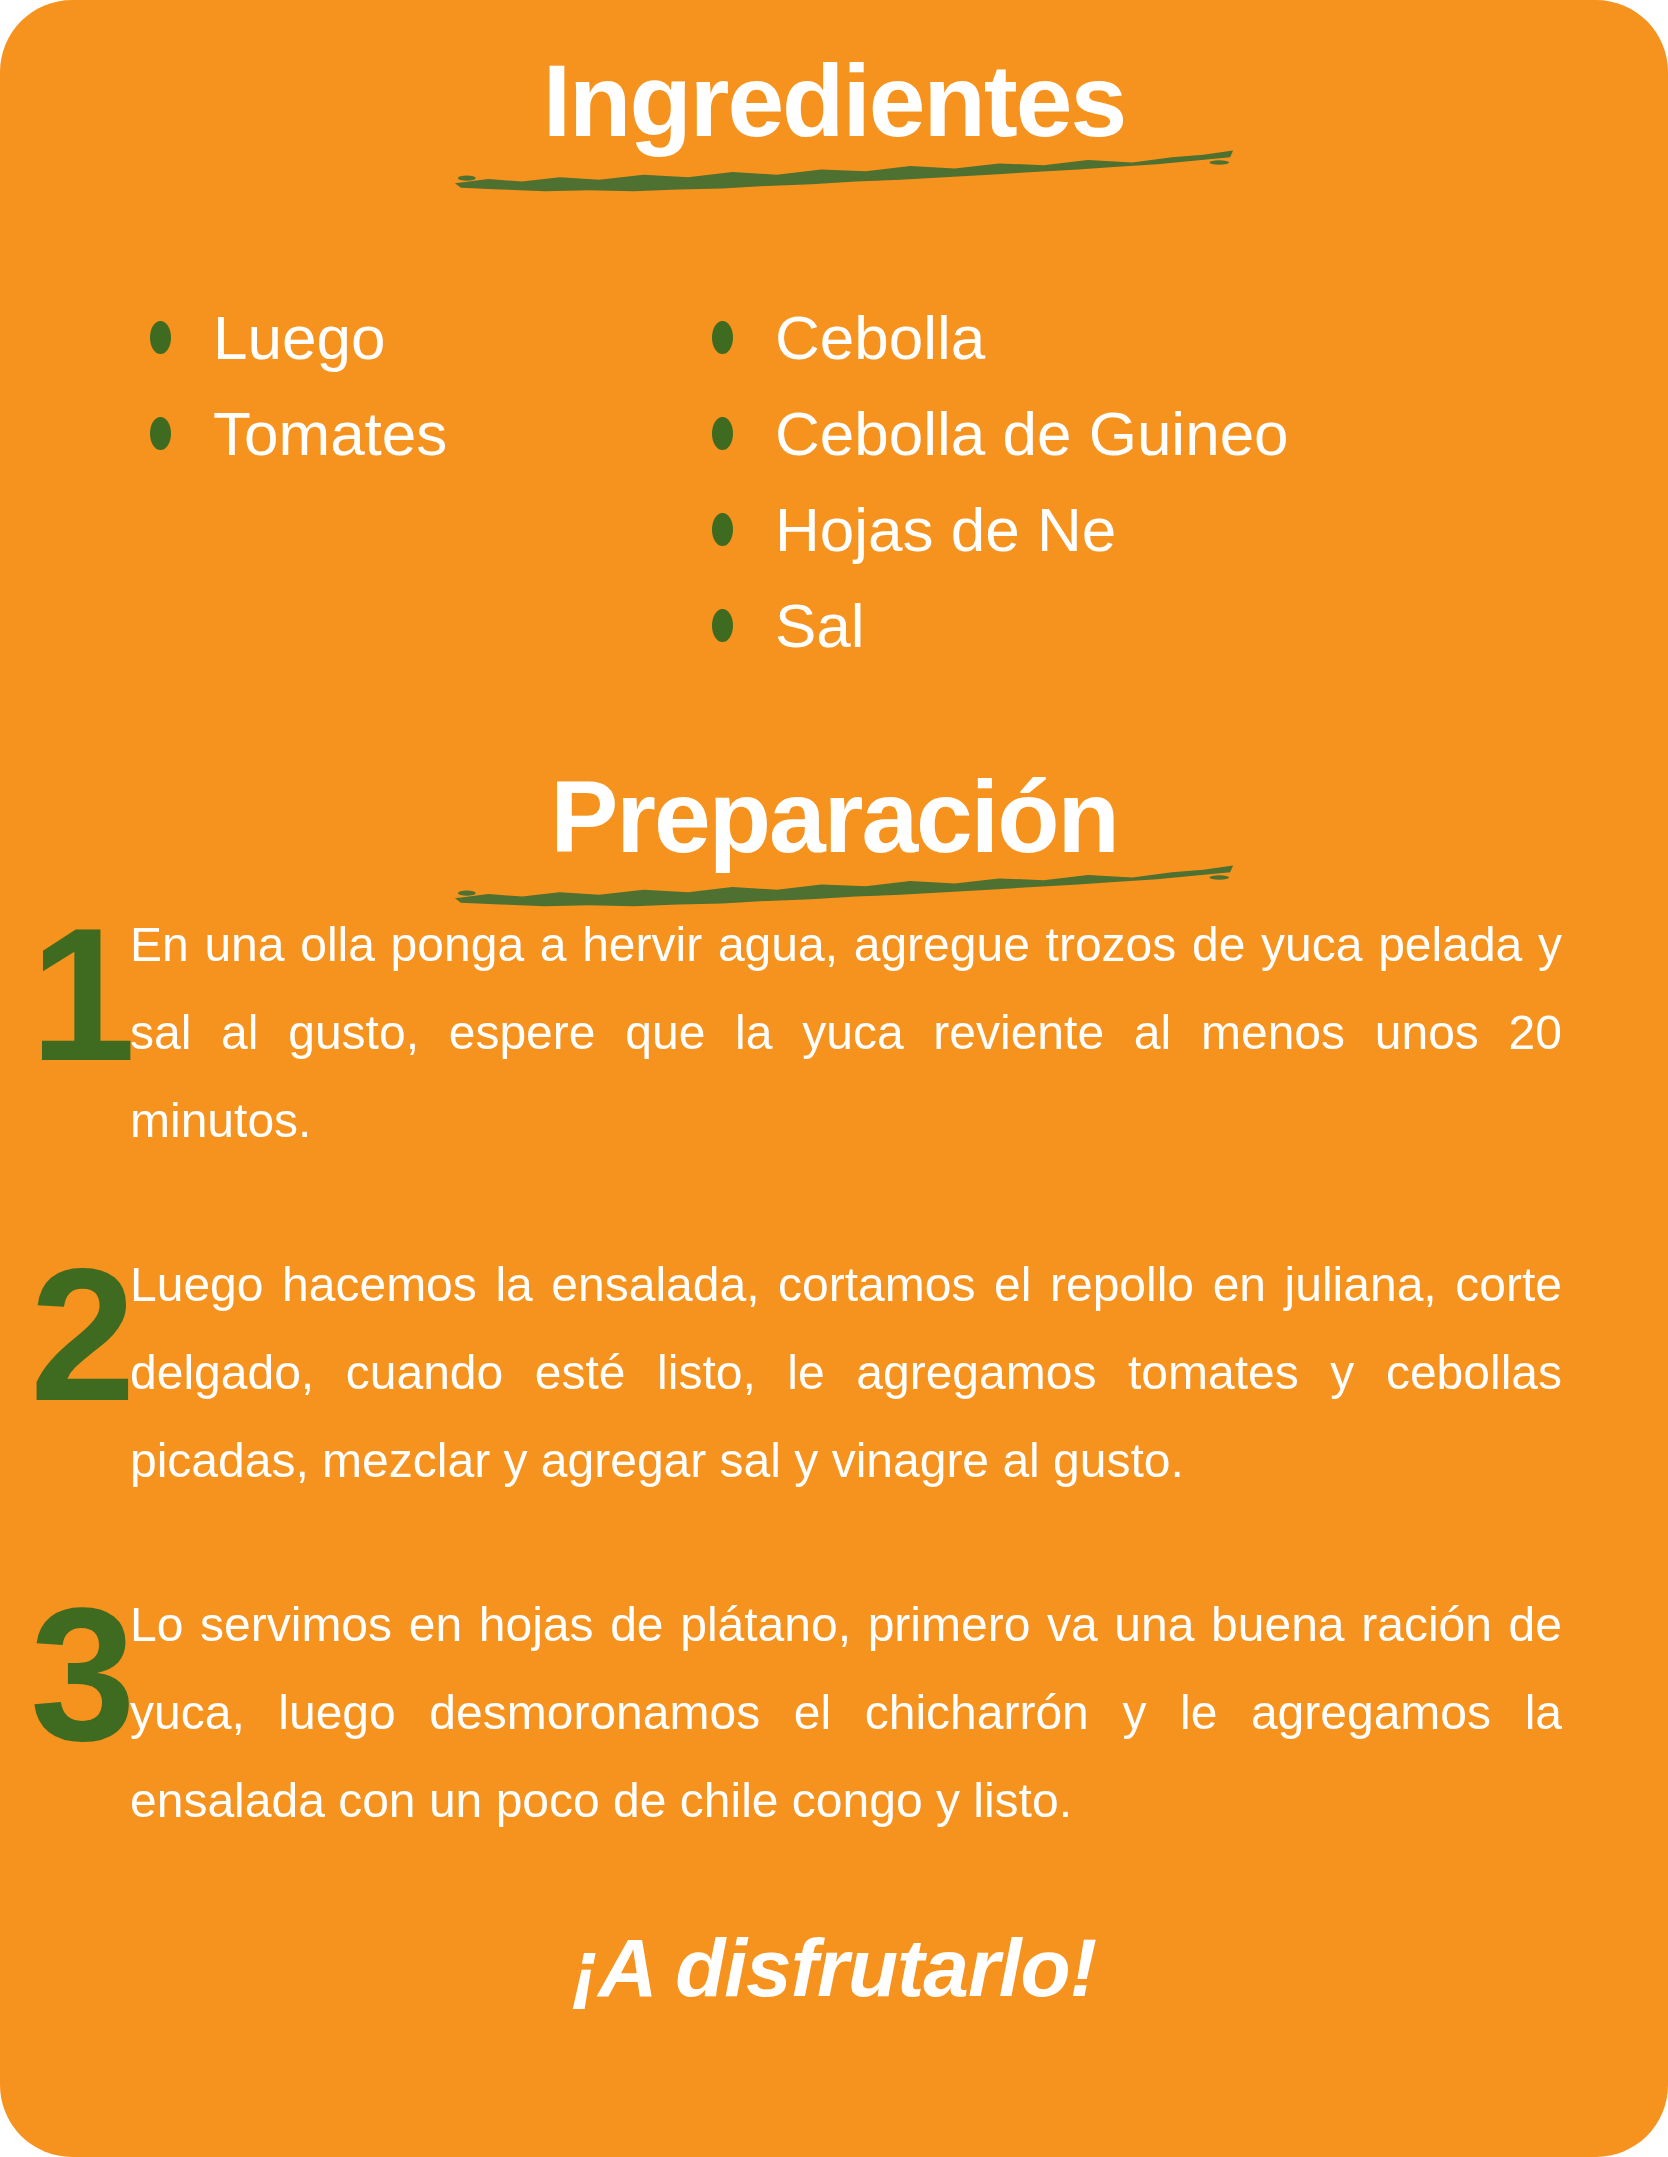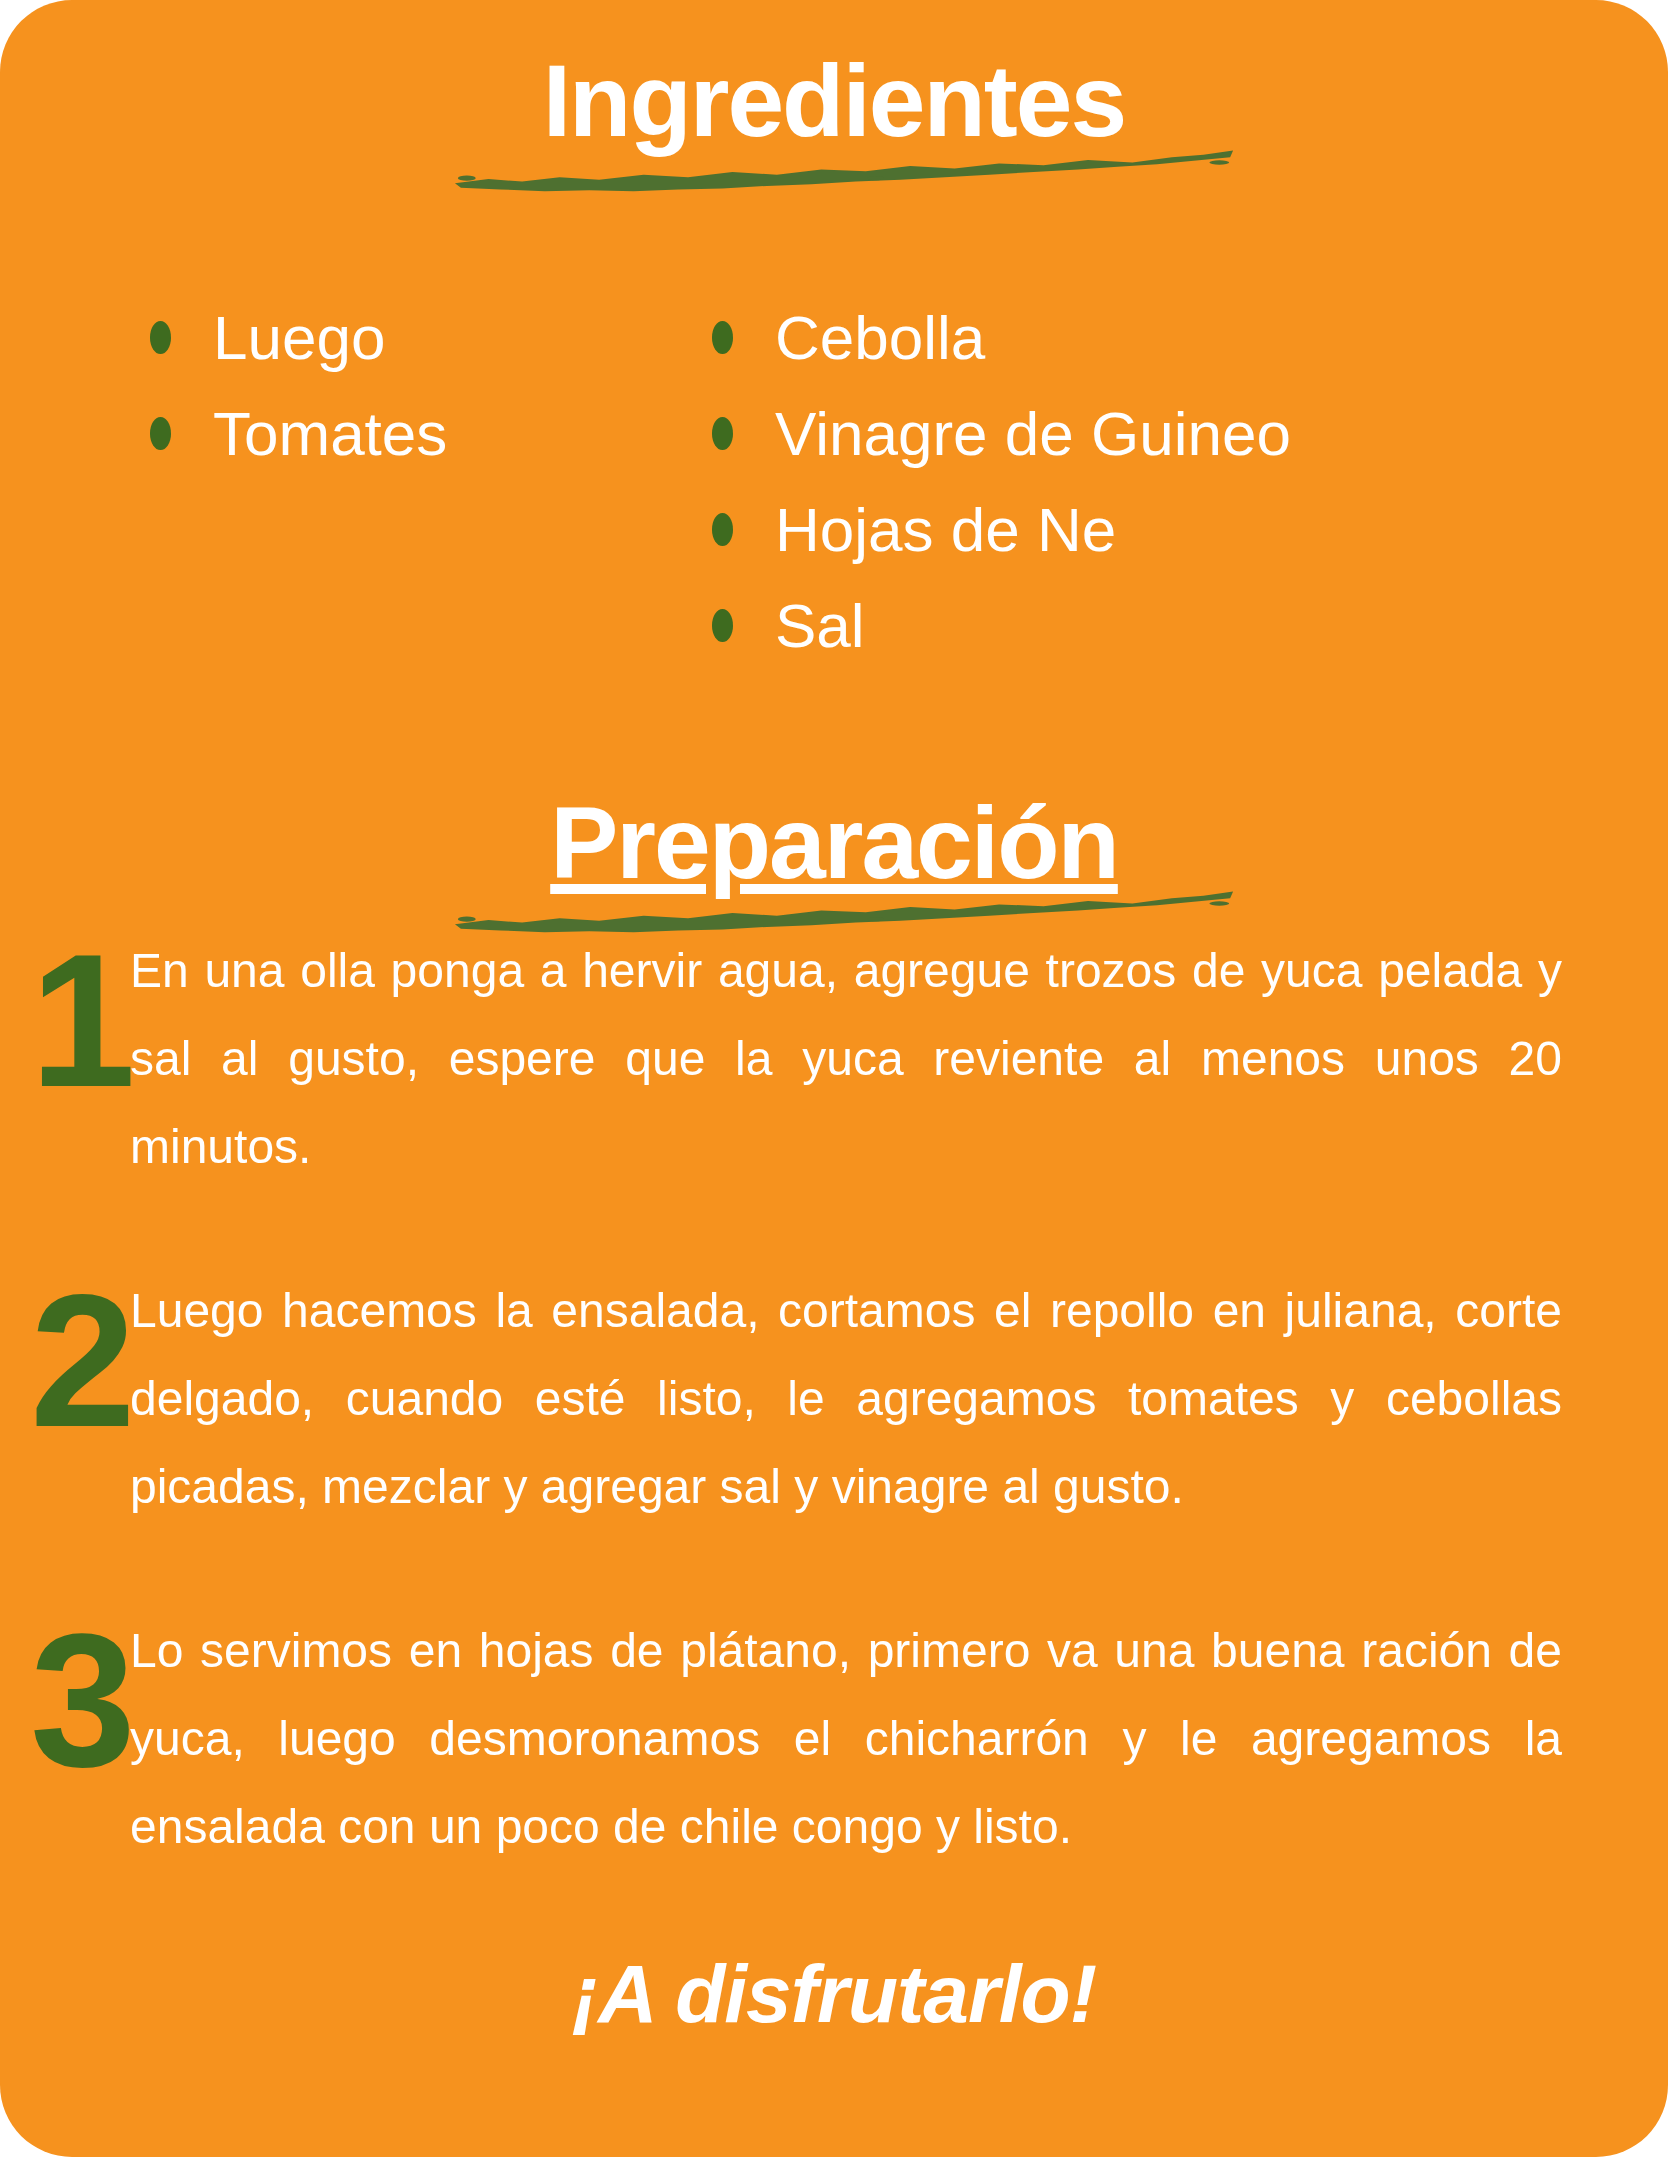--- a/index.html
+++ b/index.html
@@ -59,21 +59,21 @@
   .bullet {
     display: inline-block;
     width: 21px;
     height: 33px;
     border-radius: 50%;
     background: var(--green, #3E6B1F);
     margin-right: 42px;
     flex: 0 0 auto;
   }
   
-  .prep-title { margin-top: 106px; text-decoration: underline; }
+  .prep-title { margin-top: 80px; }
   .steps {
     list-style: none;
     margin-top: -6px;
     padding: 0 106px 0 30px;
   }
   .step {
     position: relative;
     padding-left: 100px;
     margin-bottom: 76px;
   }
@@ -129,21 +129,21 @@
           <span>Tomates</span>
         </li>
       </ul>
       <ul class="ing-col right">
         <li class="ing-item">
           <span class="bullet"></span>
           <span>Cebolla</span>
         </li>
         <li class="ing-item">
           <span class="bullet"></span>
-          <span>Vinagre de Guineo</span>
+          <span>Cebolla de Guineo</span>
         </li>
         <li class="ing-item">
           <span class="bullet"></span>
           <span>Hojas de Ne</span>
         </li>
         <li class="ing-item">
           <span class="bullet"></span>
           <span>Sal</span>
         </li>
       </ul>

